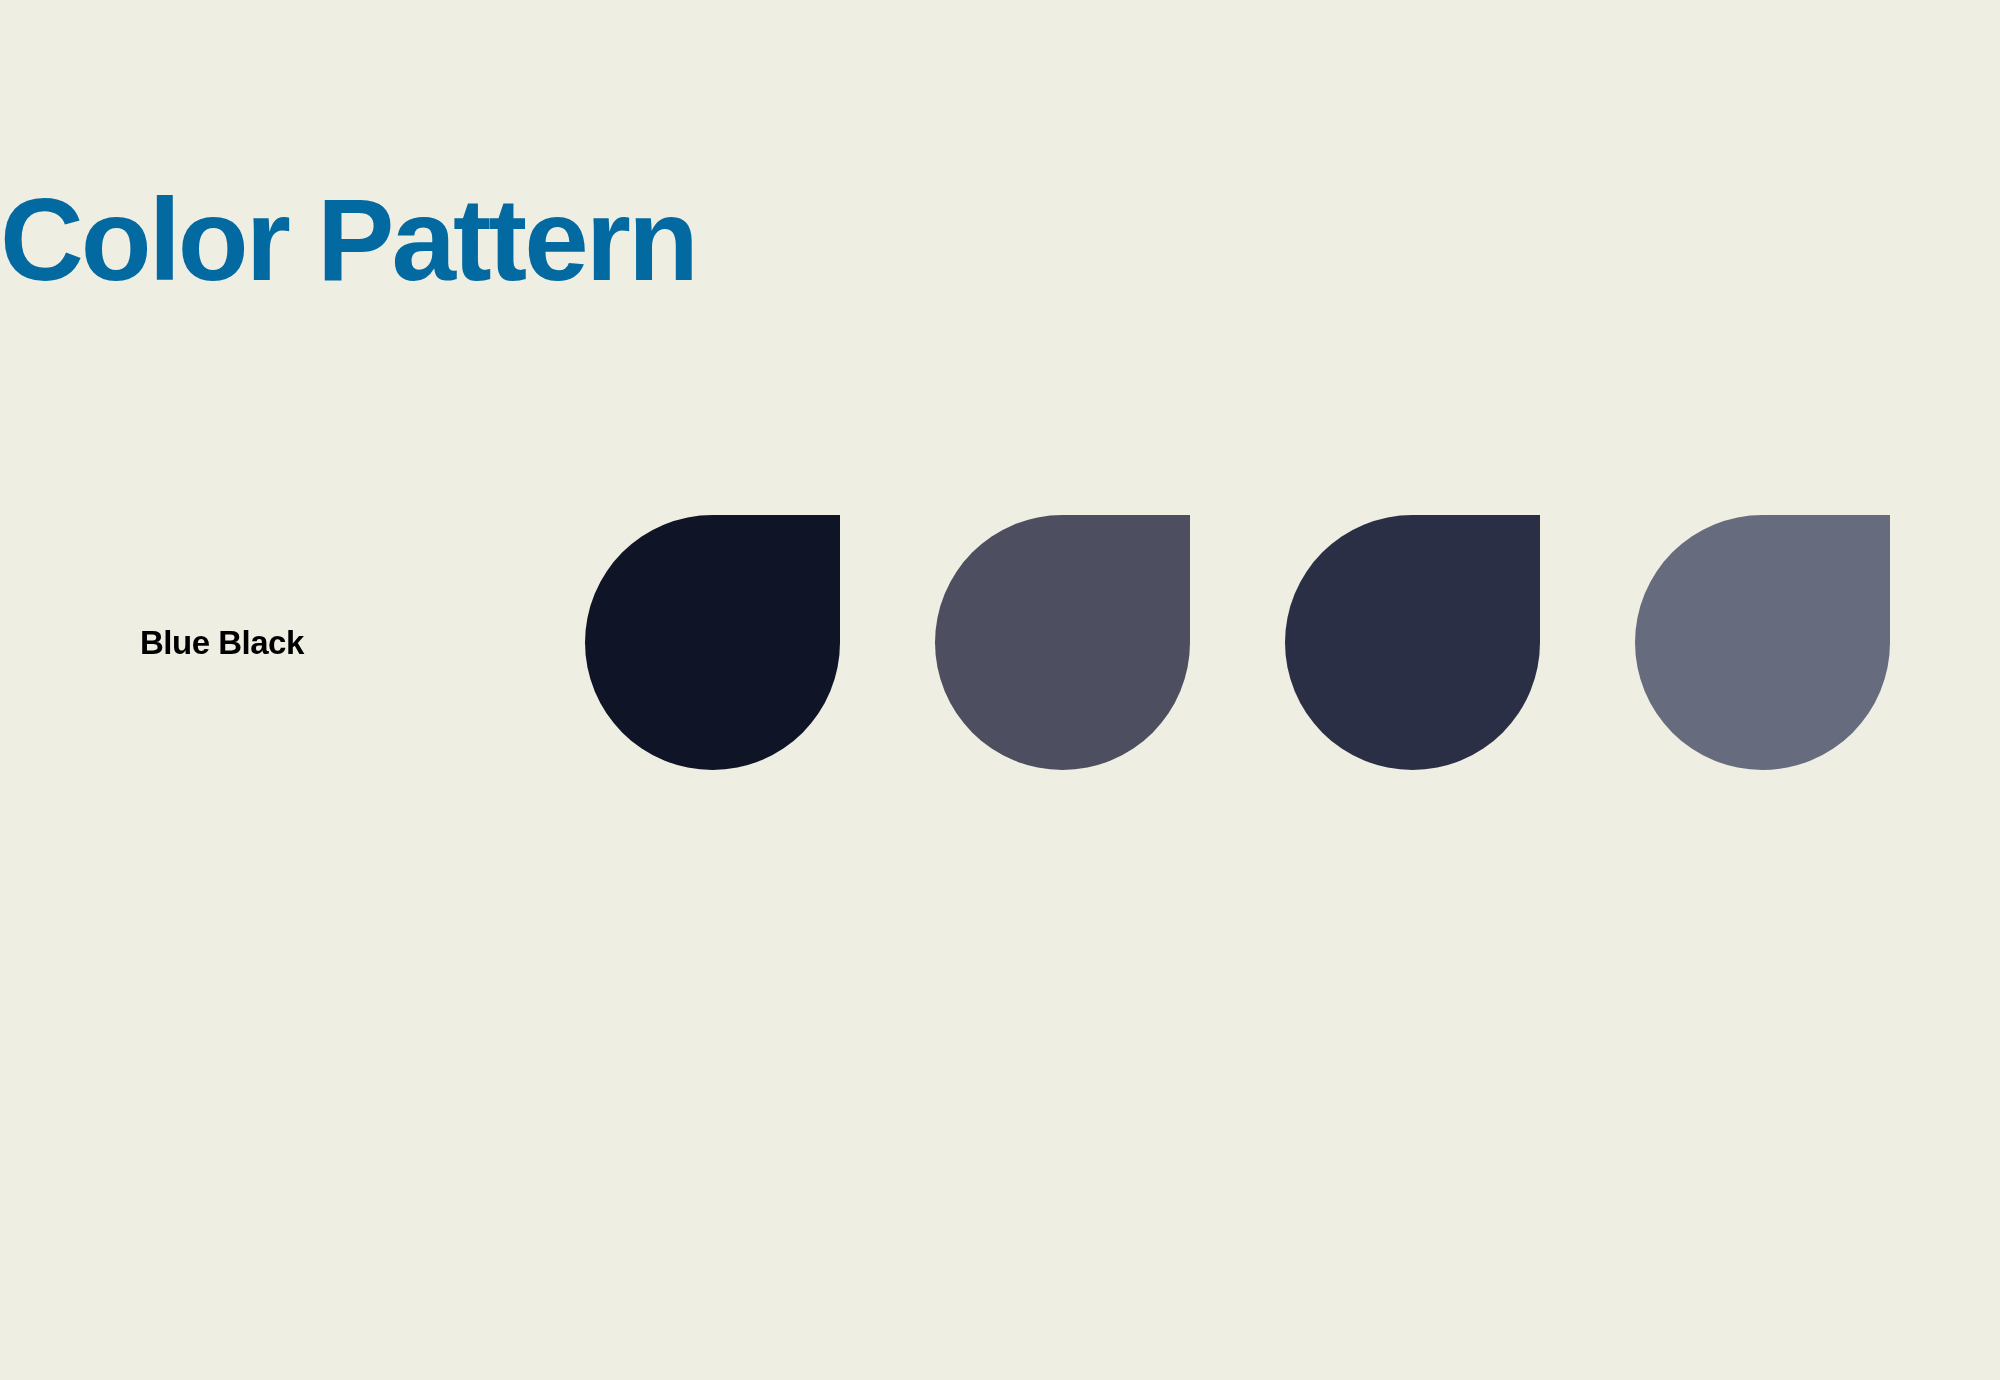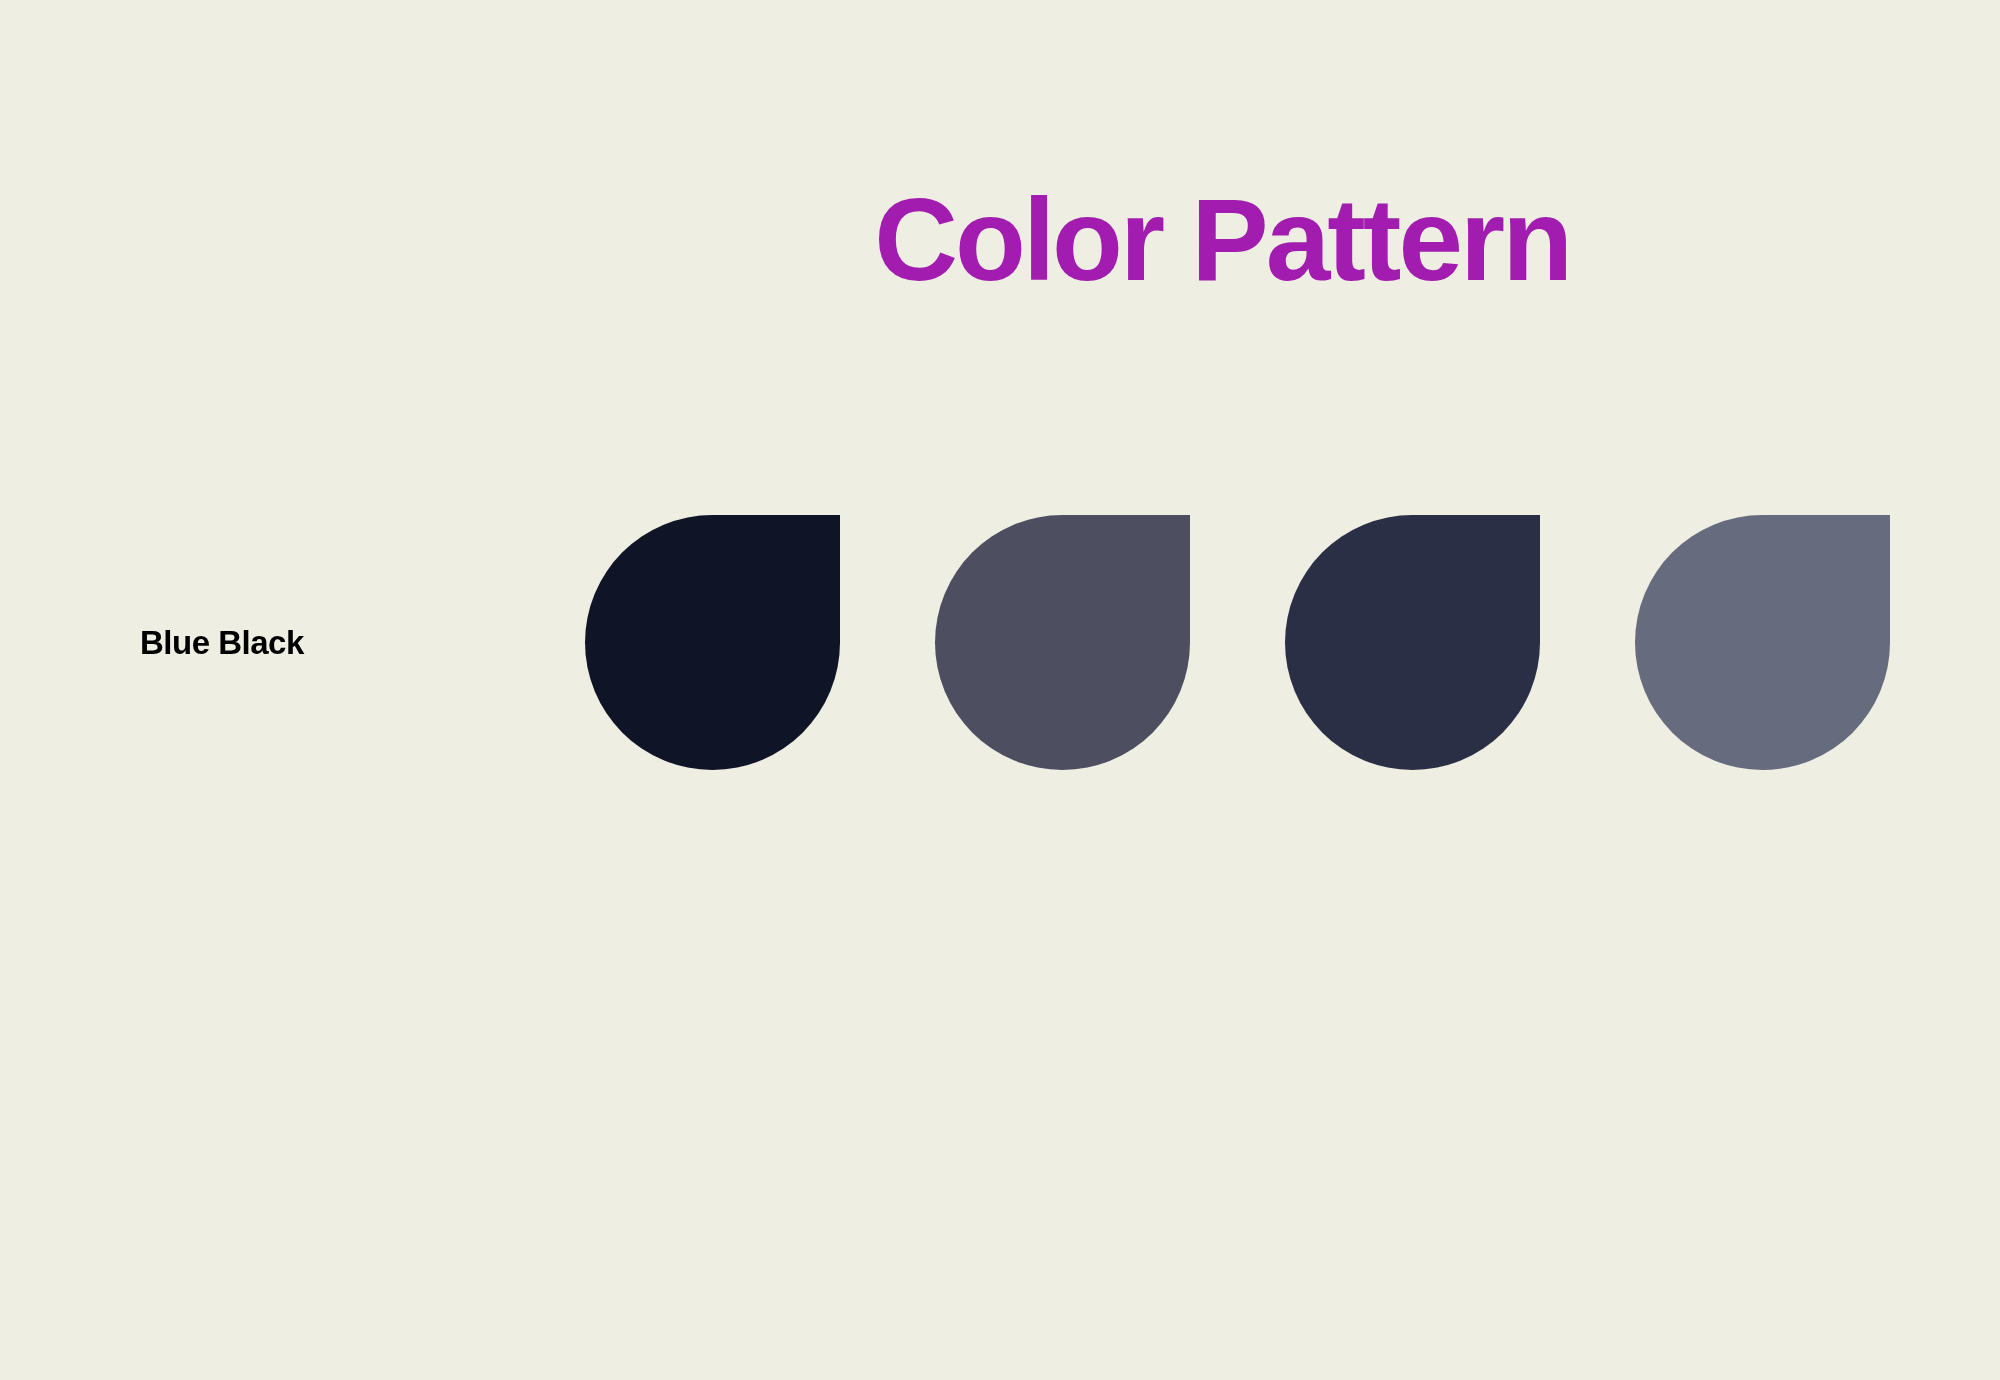--- a/index.html
+++ b/index.html
@@ -18,25 +18,25 @@
     position: relative;
     width: 2000px;
     height: 1380px;
     background: #eeeee2;
   }
   .page-title {
     position: absolute;
     left: 0;
     top: 182px;
     width: 1570px;
-    text-align: right;
+    text-align: left;
     font-size: 116px;
     font-weight: 700;
     letter-spacing: -3px;
-    color: #a21caf;
+    color: #0369a1;
     line-height: 1;
     white-space: nowrap;
   }
   .palette {
     position: absolute;
     left: 0;
     top: 0;
     width: 2000px;
     height: 1380px;
   }

